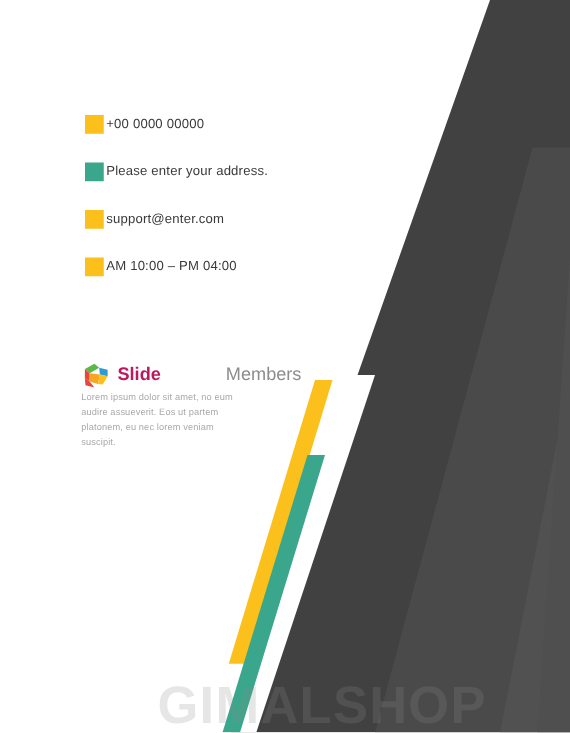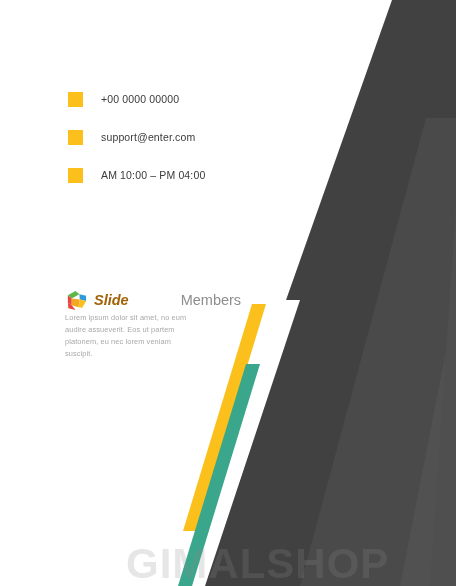--- a/index.html
+++ b/index.html
@@ -53,21 +53,21 @@
     display: flex;
     align-items: center;
     height: 38px;
   }
   .contact-swatch {
     width: 15px;
     height: 15px;
     flex: 0 0 15px;
   }
   .contact-text {
-    margin-left: 18px;
+    margin-left: 2px;
     font-size: 10.5px;
     color: #3a3a3a;
     letter-spacing: 0.15px;
     white-space: nowrap;
   }
 
   
   #brand-block {
     position: absolute;
     left: 65px;
@@ -85,22 +85,21 @@
     display: block;
   }
   #brand-name {
     margin-left: 6px;
     font-size: 14.5px;
     white-space: nowrap;
     line-height: 1;
   }
   #brand-name .brand-strong {
     font-weight: bold;
-    color: #a16207;
-    font-style: italic;
+    color: #be185d;
   }
   #brand-name .brand-light {
     font-weight: normal;
     color: #8d8d8d;
     margin-left: 48px;
   }
 
   #brand-paragraph {
     font-size: 7.4px;
     line-height: 1.62;
@@ -133,20 +132,24 @@
 
   <div id="watermark">GIMALSHOP</div>
 
   <div id="contact-list">
 
     <div class="contact-row">
       <span class="contact-swatch" style="background:#FBC01B"></span>
       <span class="contact-text">+00 0000 00000</span>
     </div>
 
+    <div class="contact-row">
+      <span class="contact-swatch" style="background:#3AA68B"></span>
+      <span class="contact-text">Please enter your address.</span>
+    </div>
 
     <div class="contact-row">
       <span class="contact-swatch" style="background:#FBC01B"></span>
       <span class="contact-text">support@enter.com</span>
     </div>
 
     <div class="contact-row">
       <span class="contact-swatch" style="background:#FBC01B"></span>
       <span class="contact-text">AM 10:00 – PM 04:00</span>
     </div>

